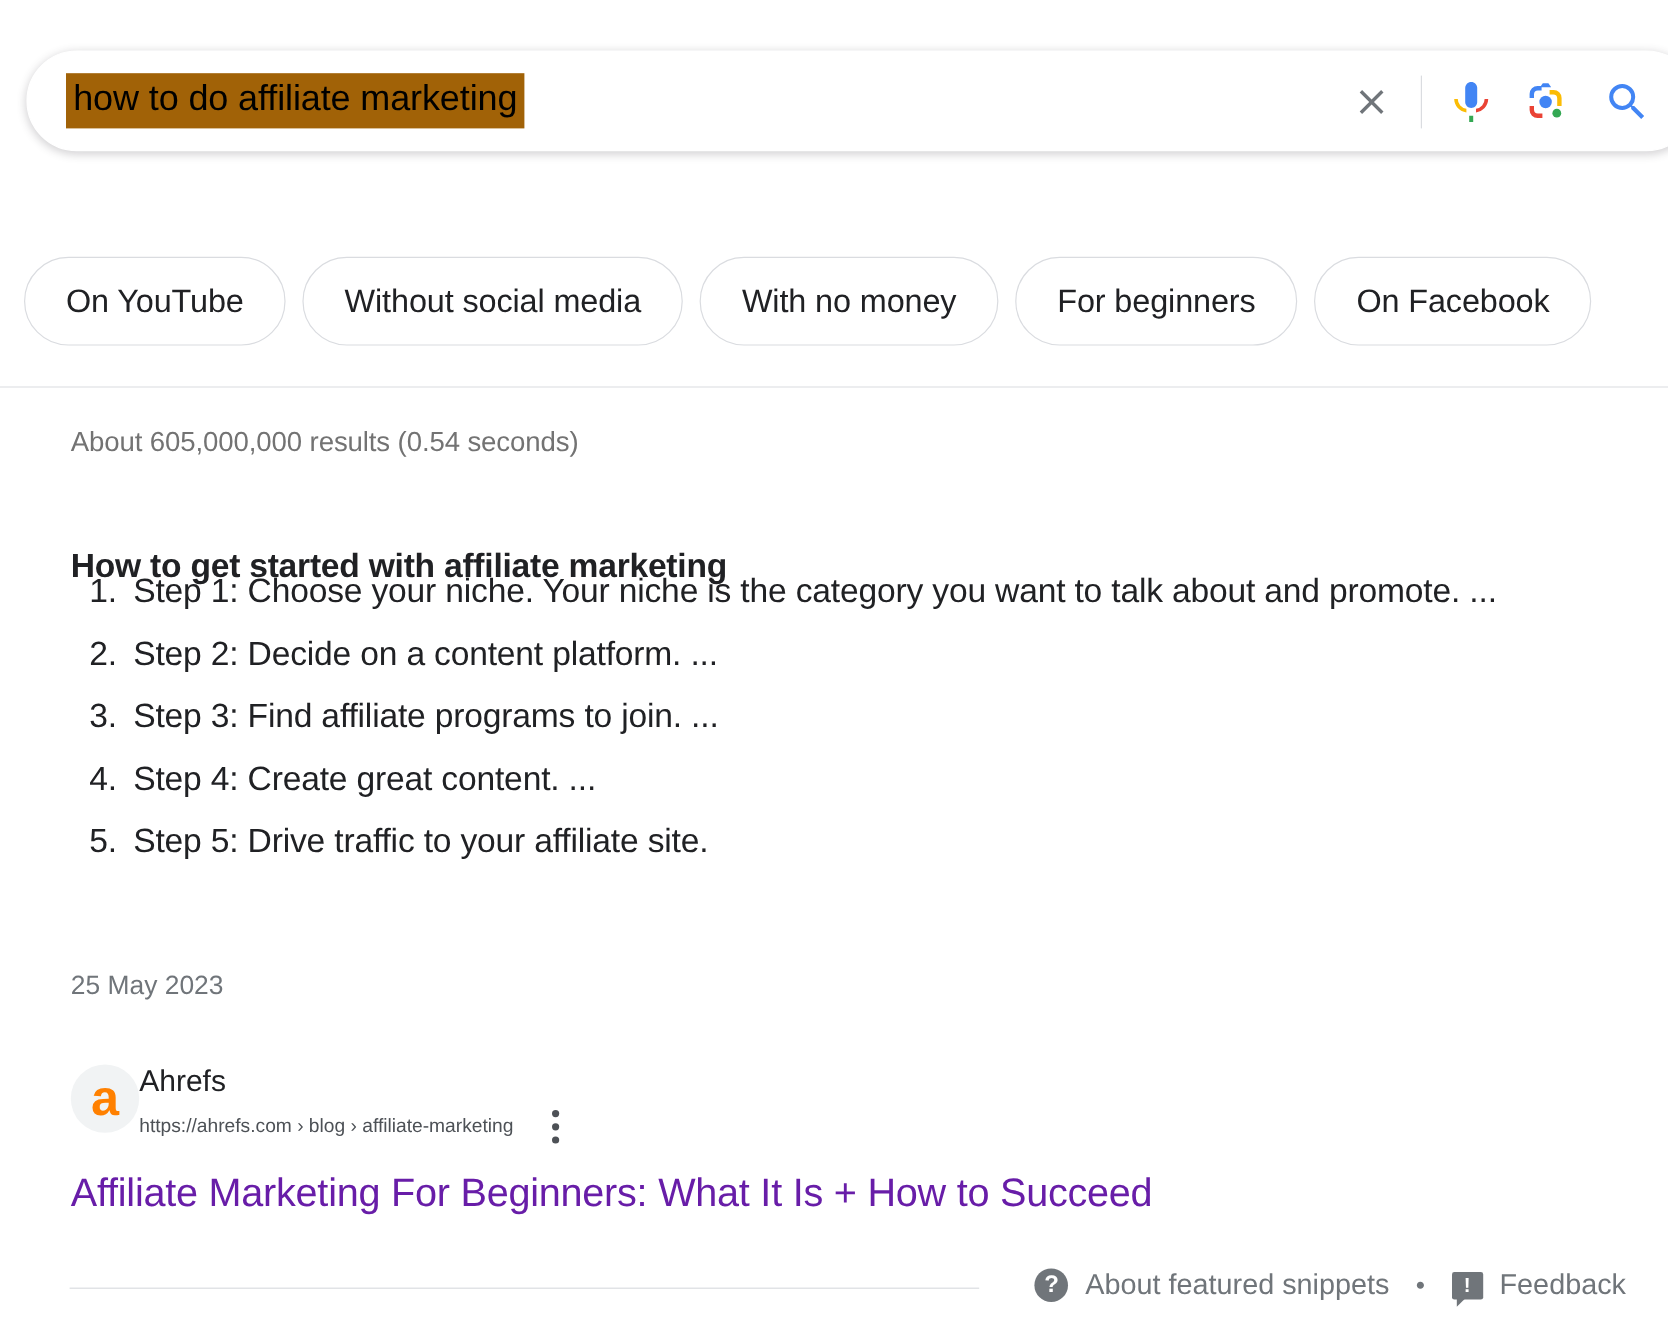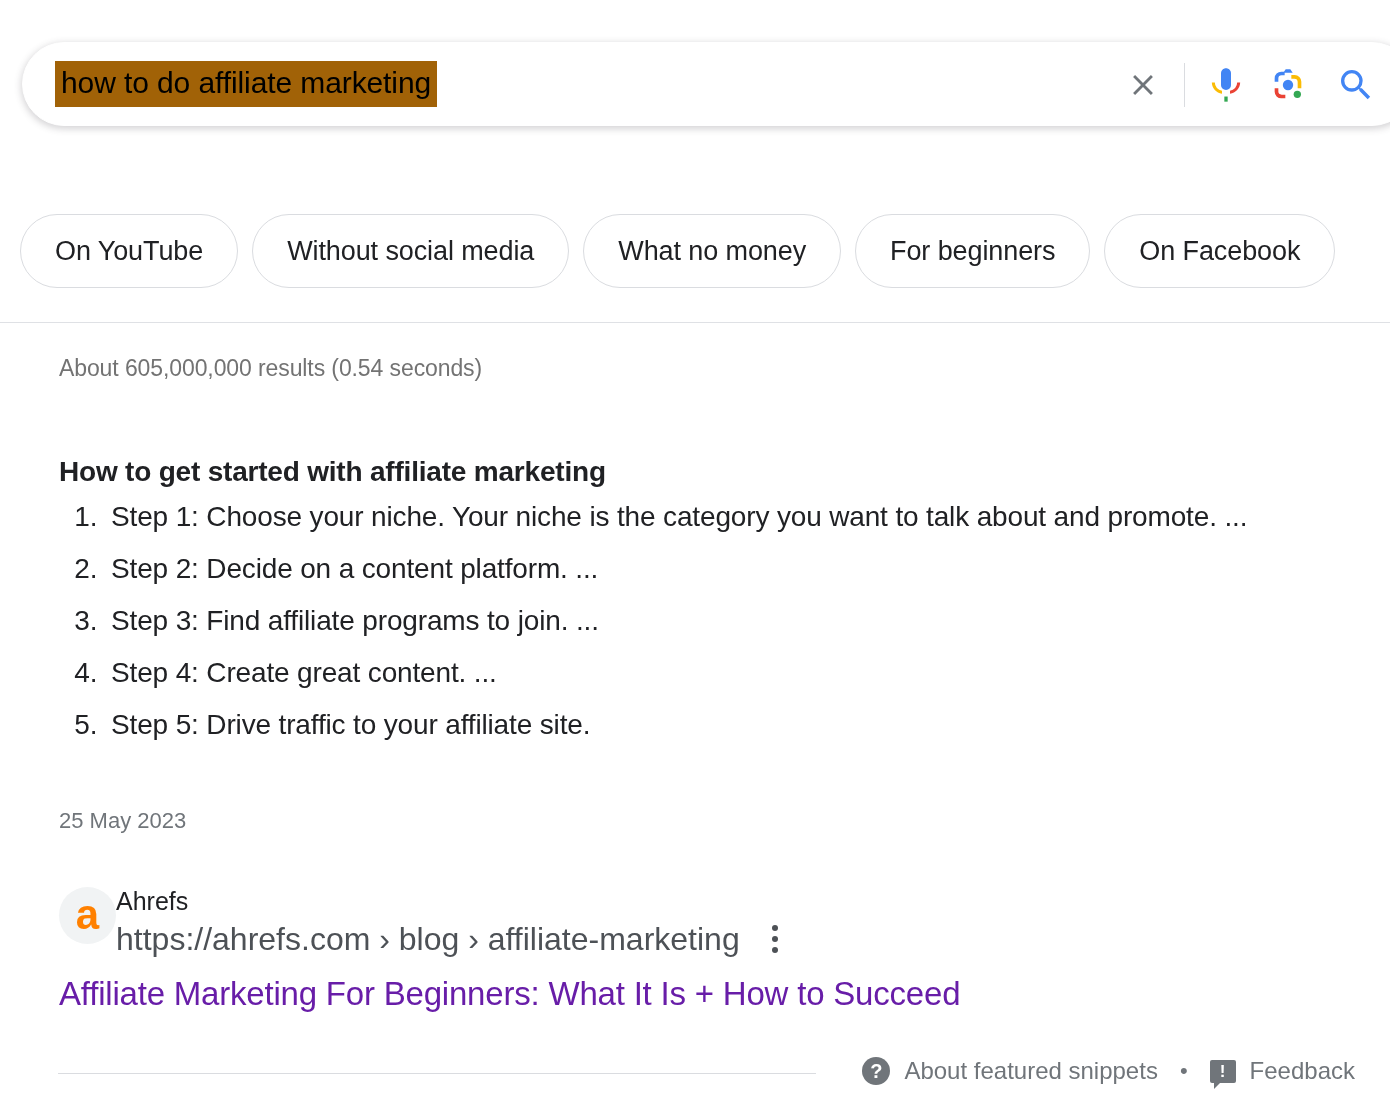--- a/index.html
+++ b/index.html
@@ -124,21 +124,21 @@
     font-size: 28px;
     font-weight: bold;
     color: #202124;
     letter-spacing: -0.2px;
     margin-top: 28px;
   }
 
   .steps-list {
     position: absolute;
     left: 59px;
-    top: 492px;
+    top: 468px;
     width: 1215px;
     margin: 0;
     padding: 0 0 0 46px;
     list-style-position: outside;
     color: #202124;
     font-size: 28px;
     line-height: 49px;
     letter-spacing: -0.15px;
   }
   .steps-list li {
@@ -187,21 +187,21 @@
     font-size: 25px;
     color: #202124;
     line-height: 34px;
   }
   .url-row {
     display: flex;
     align-items: center;
     margin-top: 6px;
   }
   .site-url {
-    font-size: 32px;
+    font-size: 16px;
     color: #4d5156;
     line-height: 30px;
   }
   .kebab {
     margin-left: 22px;
     width: 26px;
     height: 30px;
     display: flex;
     flex-direction: column;
     align-items: center;
@@ -339,21 +339,21 @@
 </div>
 
 <div class="chips-row">
   <div class="chip">
     <span>On YouTube</span>
   </div>
   <div class="chip">
     <span>Without social media</span>
   </div>
   <div class="chip">
-    <span>What no money</span>
+    <span>With no money</span>
   </div>
   <div class="chip">
     <span>For beginners</span>
   </div>
   <div class="chip">
     <span>On Facebook</span>
   </div>
 </div>
 
 <div class="header-divider"></div>

